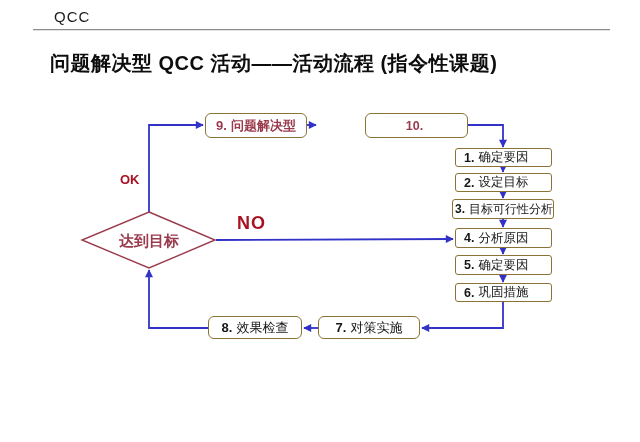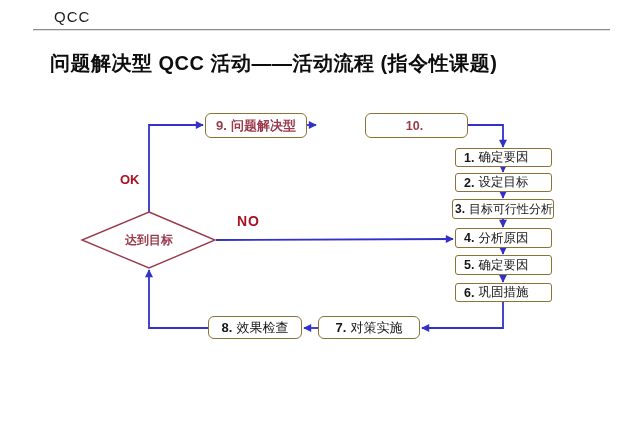--- a/index.html
+++ b/index.html
@@ -48,29 +48,29 @@
   }
   .step { border-radius: 3px; padding-left: 8px; justify-content: flex-start; }
   .step.tight { padding-left: 2px; font-size: 12px; }
   .round { border-radius: 6px; justify-content: center; padding: 0 2px; }
   .box .num { font-weight: bold; margin-right: 4px; }
   .box.maroon-text { color: var(--maroon, #9a3a4c); font-weight: 600; }
   .box.maroon-text .num { font-weight: 700; }
 
   .decision-label {
     position: absolute; left: 99px; top: 232px; width: 100px;
-    text-align: center; font-size: 12px;
+    text-align: center; font-size: 15px;
     color: var(--maroon, #9a3a4c); font-weight: 600;
   }
   .branch {
     position: absolute; font-weight: bold;
     color: var(--branch-red, #aa1122);
   }
   .branch.ok { left: 120px; top: 172px; font-size: 13px; }
-  .branch.no { left: 237px; top: 213px; font-size: 14px; letter-spacing: 1px; }
+  .branch.no { left: 237px; top: 213px; font-size: 18px; letter-spacing: 1px; }
 </style>
 </head>
 <body>
 
 <div class="stage">
 
   <div class="brand">QCC</div>
   <div class="divider"></div>
   <div class="title">问题解决型 QCC 活动——活动流程 (指令性课题)</div>
 

